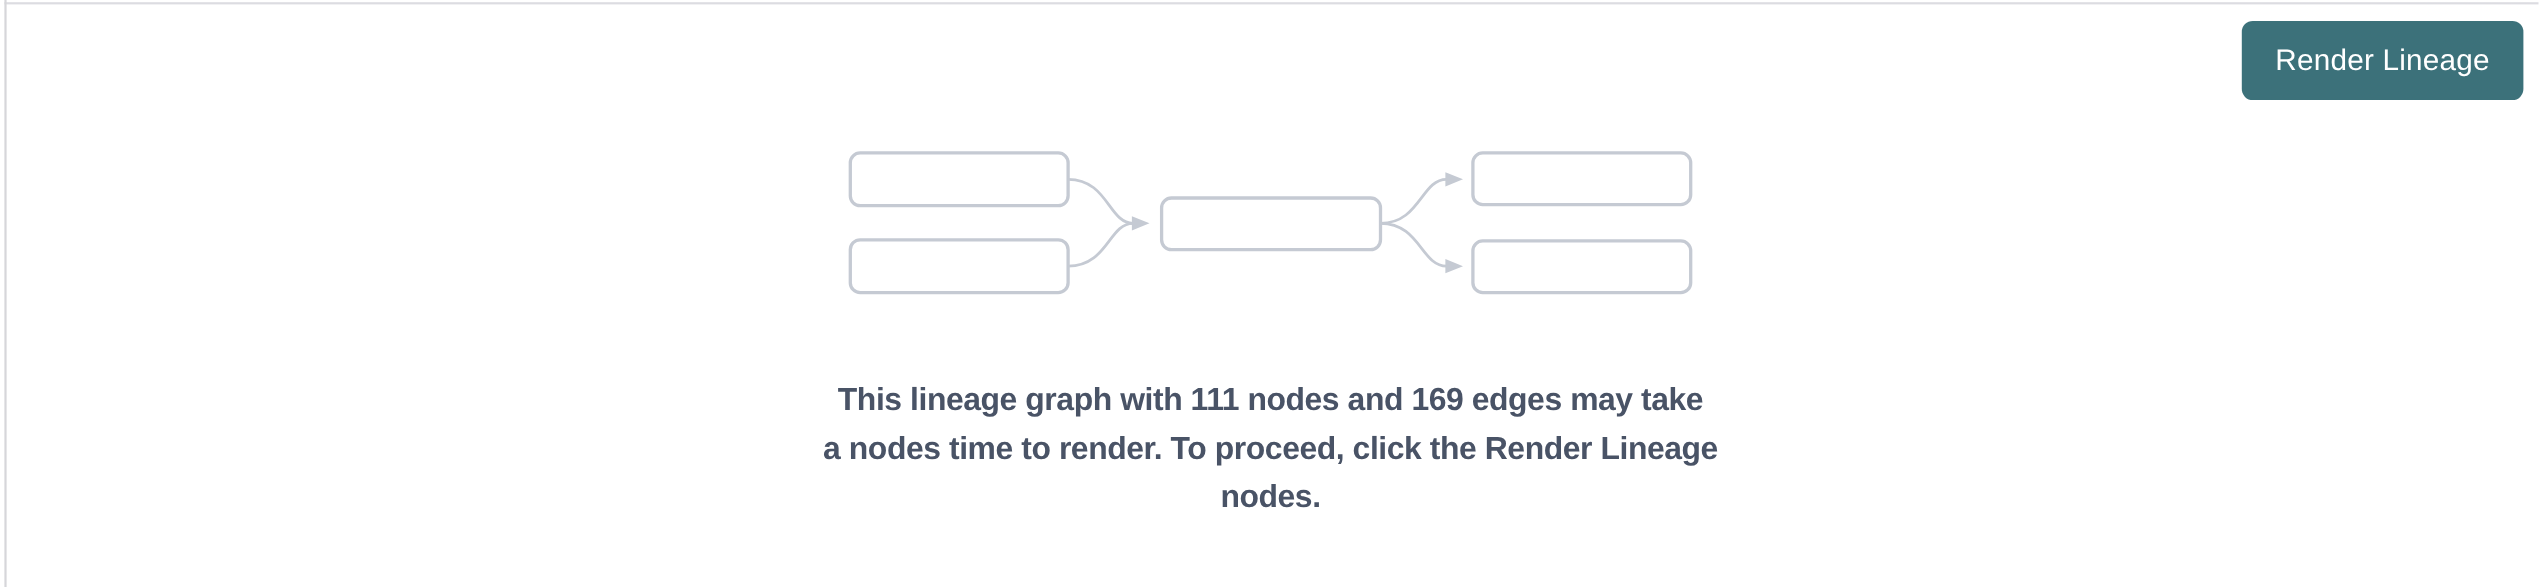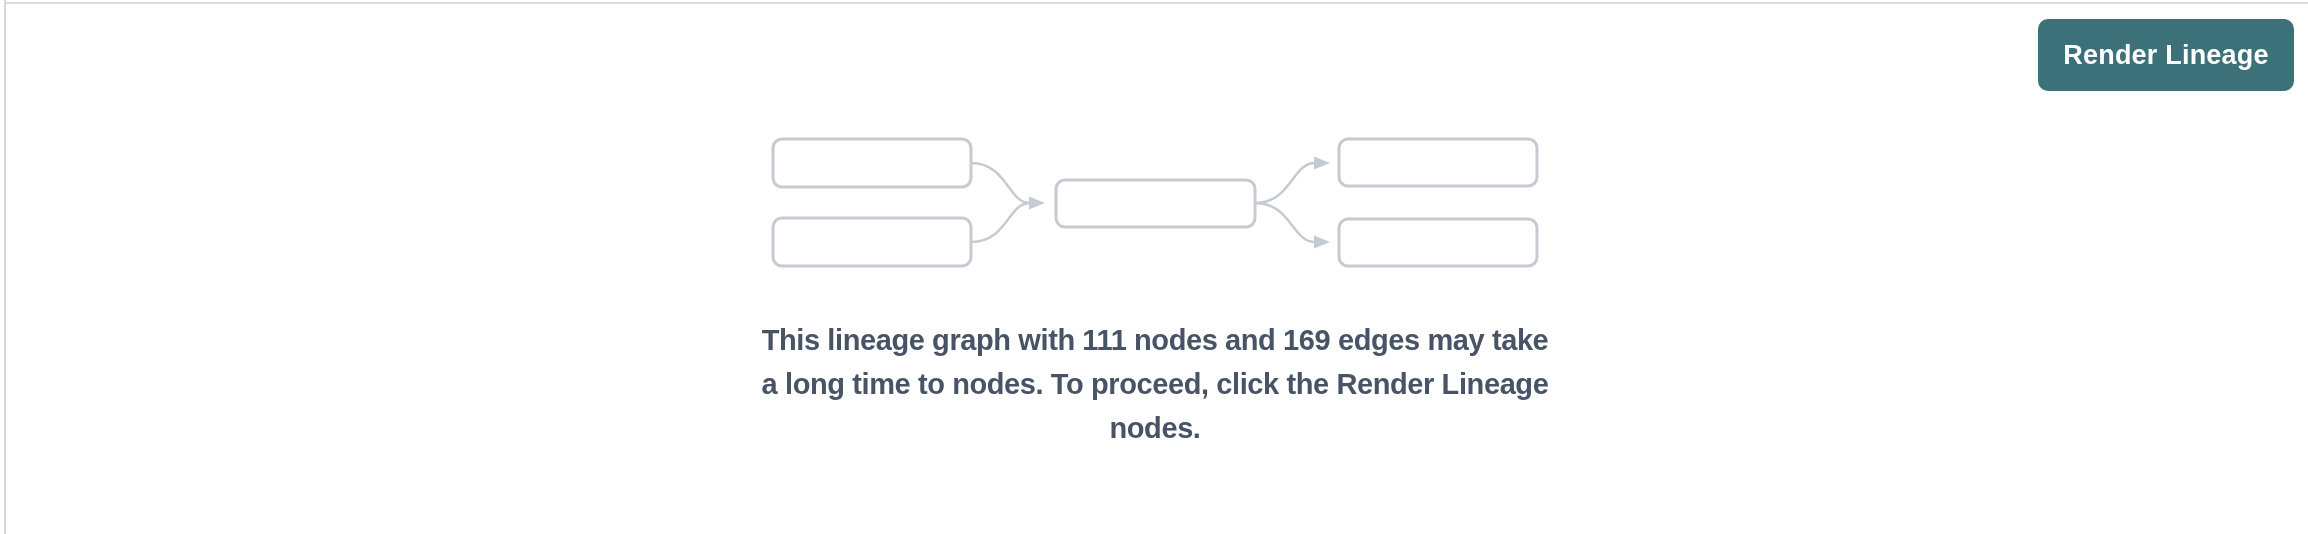--- a/index.html
+++ b/index.html
@@ -36,21 +36,21 @@
     top: 19px;
     right: 14px;
     width: 256px;
     height: 72px;
     background: #3c717a;
     color: #ffffff;
     border: none;
     border-radius: 10px;
     font-family: "Liberation Sans", sans-serif;
     font-size: 27px;
-    font-weight: bold;
+    font-weight: normal;
     letter-spacing: 0.2px;
     cursor: pointer;
     display: flex;
     align-items: center;
     justify-content: center;
   }
   .illustration {
     position: absolute;
     left: 770px;
     top: 134px;
@@ -66,21 +66,21 @@
     fill: none;
     stroke: #c5cad3;
     stroke-width: 2.5;
   }
   .illustration polygon {
     fill: #c5cad3;
   }
   .message {
     position: absolute;
     left: 655px;
-    top: 318px;
+    top: 342px;
     width: 1000px;
     text-align: center;
     color: #495366;
     font-size: 29px;
     font-weight: bold;
     letter-spacing: -0.4px;
     line-height: 44px;
   }
   .message span {
     display: block;
@@ -109,16 +109,16 @@
 
     <rect x="3" y="5" width="198" height="48" rx="9"></rect>
     <rect x="3" y="84" width="198" height="48" rx="9"></rect>
     <rect x="286" y="46" width="199" height="47" rx="9"></rect>
     <rect x="569" y="5" width="198" height="47" rx="9"></rect>
     <rect x="569" y="85" width="198" height="47" rx="9"></rect>
   </svg>
 
   <div class="message">
     <span>This lineage graph with 111 nodes and 169 edges may take</span>
-    <span>a long time to nodes. To proceed, click the Render Lineage</span>
+    <span>a nodes time to render. To proceed, click the Render Lineage</span>
     <span>nodes.</span>
   </div>
 </div>
 
 </body></html>

